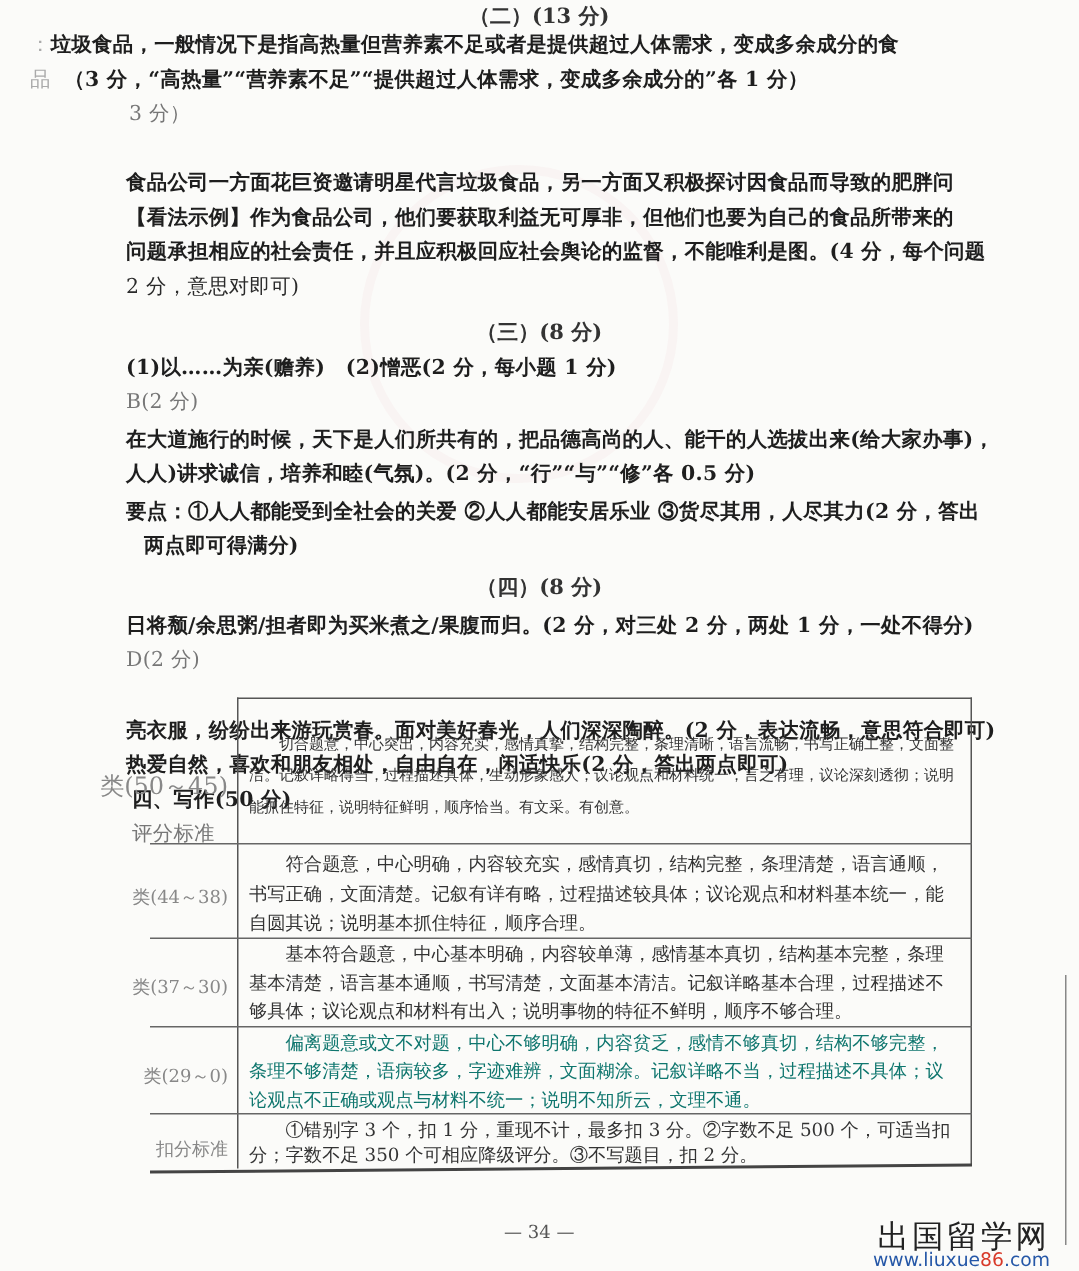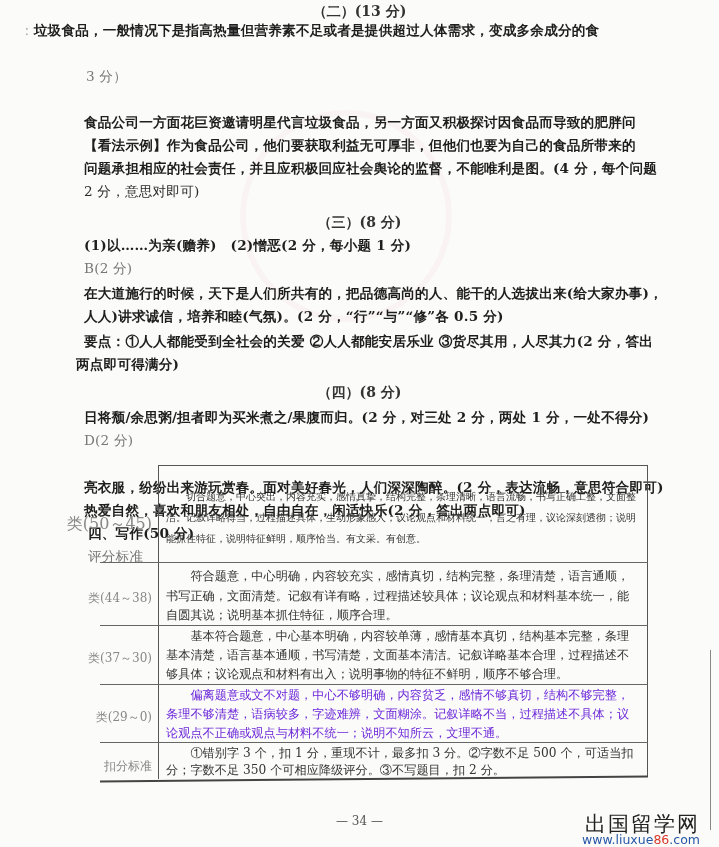--- a/index.html
+++ b/index.html
@@ -32,33 +32,34 @@
   }
 </style>
 </head>
 <body>
 
 <div class="page" data-name="scanned-answer-page">
   <div class="ghost" data-name="faint-stamp-watermark"></div>
 
   <div class="heading" style="top:2px;" data-name="section-2-heading">（二）(13 分)</div>
   <div class="line" style="left:20px; top:21px;" data-name="answer-line"><span class="frag">：</span><span class="bold">垃圾食品，一般情况下是指高热量但营养素不足或者是提供超过人体需求，变成多余成分的食</span></div>
+  <div class="line" style="left:20px; top:44px;" data-name="answer-line"><span class="frag">品</span>&nbsp;&nbsp;<span class="bold">（3 分，“高热量”“营养素不足”“提供超过人体需求，变成多余成分的”各 1 分）</span></div>
   <div class="line" style="left:86px; top:67px; color:#777;" data-name="answer-line">3 分）</div>
   <div class="line" style="left:84px; top:113px;" data-name="answer-line"><span class="bold">食品公司一方面花巨资邀请明星代言垃圾食品，另一方面又积极探讨因食品而导致的肥胖问</span></div>
   <div class="line" style="left:84px; top:136px;" data-name="answer-line"><span class="bold">【看法示例】作为食品公司，他们要获取利益无可厚非，但他们也要为自己的食品所带来的</span></div>
   <div class="line" style="left:84px; top:159px;" data-name="answer-line"><span class="bold">问题承担相应的社会责任，并且应积极回应社会舆论的监督，不能唯利是图。(4 分，每个问题</span></div>
   <div class="line" style="left:84px; top:182px;" data-name="answer-line">2 分，意思对即可)</div>
 
   <div class="heading" style="top:213px;" data-name="section-3-heading">（三）(8 分)</div>
   <div class="line" style="left:84px; top:236px;" data-name="answer-line"><span class="bold">(1)以……为亲(赡养)　(2)憎恶(2 分，每小题 1 分)</span></div>
   <div class="line" style="left:84px; top:259px; color:#777;" data-name="answer-line">B(2 分)</div>
   <div class="line" style="left:84px; top:284px;" data-name="answer-line"><span class="bold">在大道施行的时候，天下是人们所共有的，把品德高尚的人、能干的人选拔出来(给大家办事)，</span></div>
   <div class="line" style="left:84px; top:307px;" data-name="answer-line"><span class="bold">人人)讲求诚信，培养和睦(气氛)。(2 分，“行”“与”“修”各 0.5 分)</span></div>
   <div class="line" style="left:84px; top:332px;" data-name="answer-line"><span class="bold">要点：①人人都能受到全社会的关爱 ②人人都能安居乐业 ③货尽其用，人尽其力(2 分，答出</span></div>
-  <div class="line" style="left:76px; top:355px;" data-name="answer-line"><span class="bold">两点即可得满分)</span></div>
+  <div class="line" style="left:96px; top:355px;" data-name="answer-line"><span class="bold">两点即可得满分)</span></div>
 
   <div class="heading" style="top:383px;" data-name="section-4-heading">（四）(8 分)</div>
   <div class="line" style="left:84px; top:408px;" data-name="answer-line"><span class="bold">日将颓/余思粥/担者即为买米煮之/果腹而归。(2 分，对三处 2 分，两处 1 分，一处不得分)</span></div>
   <div class="line" style="left:84px; top:431px; color:#777;" data-name="answer-line">D(2 分)</div>
   <div class="line" style="left:84px; top:478px;" data-name="answer-line"><span class="bold">亮衣服，纷纷出来游玩赏春。面对美好春光，人们深深陶醉。(2 分，表达流畅，意思符合即可)</span></div>
   <div class="line" style="left:84px; top:501px;" data-name="answer-line"><span class="bold">热爱自然，喜欢和朋友相处，自由自在，闲适快乐(2 分，答出两点即可)</span></div>
 
   <div class="line" style="left:88px; top:524px;" data-name="writing-heading"><span class="bold">四、写作(50 分)</span></div>
   <div class="line" style="left:88px; top:547px; color:#777;" data-name="criteria-title">评分标准</div>
 </div>
@@ -78,21 +79,21 @@
   <div style="position:absolute; left:60px; top:514px; width:92px; text-align:right; font-size:16px; color:#888;" data-name="grade-label">类(50～45)</div>
   <div style="position:absolute; left:166px; top:486px; width:474px; font-size:10px; line-height:21px; color:#333;" data-name="grade-description">　　切合题意，中心突出，内容充实，感情真挚，结构完整，条理清晰，语言流畅，书写正确工整，文面整洁。记叙详略得当，过程描述具体，生动形象感人；议论观点和材料统一，言之有理，议论深刻透彻；说明能抓住特征，说明特征鲜明，顺序恰当。有文采。有创意。</div>
 
   <div style="position:absolute; left:60px; top:590px; width:92px; text-align:right; font-size:12px; color:#888;" data-name="grade-label">类(44～38)</div>
   <div style="position:absolute; left:166px; top:567px; width:474px; font-size:12.2px; line-height:19.5px; color:#333;" data-name="grade-description">　　符合题意，中心明确，内容较充实，感情真切，结构完整，条理清楚，语言通顺，书写正确，文面清楚。记叙有详有略，过程描述较具体；议论观点和材料基本统一，能自圆其说；说明基本抓住特征，顺序合理。</div>
 
   <div style="position:absolute; left:60px; top:650px; width:92px; text-align:right; font-size:12px; color:#888;" data-name="grade-label">类(37～30)</div>
   <div style="position:absolute; left:166px; top:627px; width:474px; font-size:12.2px; line-height:19px; color:#333;" data-name="grade-description">　　基本符合题意，中心基本明确，内容较单薄，感情基本真切，结构基本完整，条理基本清楚，语言基本通顺，书写清楚，文面基本清洁。记叙详略基本合理，过程描述不够具体；议论观点和材料有出入；说明事物的特征不鲜明，顺序不够合理。</div>
 
   <div style="position:absolute; left:60px; top:709px; width:92px; text-align:right; font-size:12px; color:#888;" data-name="grade-label">类(29～0)</div>
-  <div style="position:absolute; left:166px; top:686px; width:474px; font-size:12.2px; line-height:19px; color:#6d28d9;" data-name="grade-description">　　偏离题意或文不对题，中心不够明确，内容贫乏，感情不够真切，结构不够完整，条理不够清楚，语病较多，字迹难辨，文面糊涂。记叙详略不当，过程描述不具体；议论观点不正确或观点与材料不统一；说明不知所云，文理不通。</div>
+  <div style="position:absolute; left:166px; top:686px; width:474px; font-size:12.2px; line-height:19px; color:#0f766e;" data-name="grade-description">　　偏离题意或文不对题，中心不够明确，内容贫乏，感情不够真切，结构不够完整，条理不够清楚，语病较多，字迹难辨，文面糊涂。记叙详略不当，过程描述不具体；议论观点不正确或观点与材料不统一；说明不知所云，文理不通。</div>
 
   <div style="position:absolute; left:60px; top:758px; width:92px; text-align:right; font-size:12px; color:#888;" data-name="deduction-label">扣分标准</div>
   <div style="position:absolute; left:166px; top:745px; width:474px; font-size:12.2px; line-height:17px; color:#333;" data-name="deduction-description">　　①错别字 3 个，扣 1 分，重现不计，最多扣 3 分。②字数不足 500 个，可适当扣分；字数不足 350 个可相应降级评分。③不写题目，扣 2 分。</div>
 </div>
 
 <div class="edge" style="top:650px; height:180px;" data-name="page-edge-shadow"></div>
 
 <div class="page-number" data-name="page-number">— 34 —</div>
 
 <div class="wm-cn" data-name="watermark-site-name">出国留学网</div>

